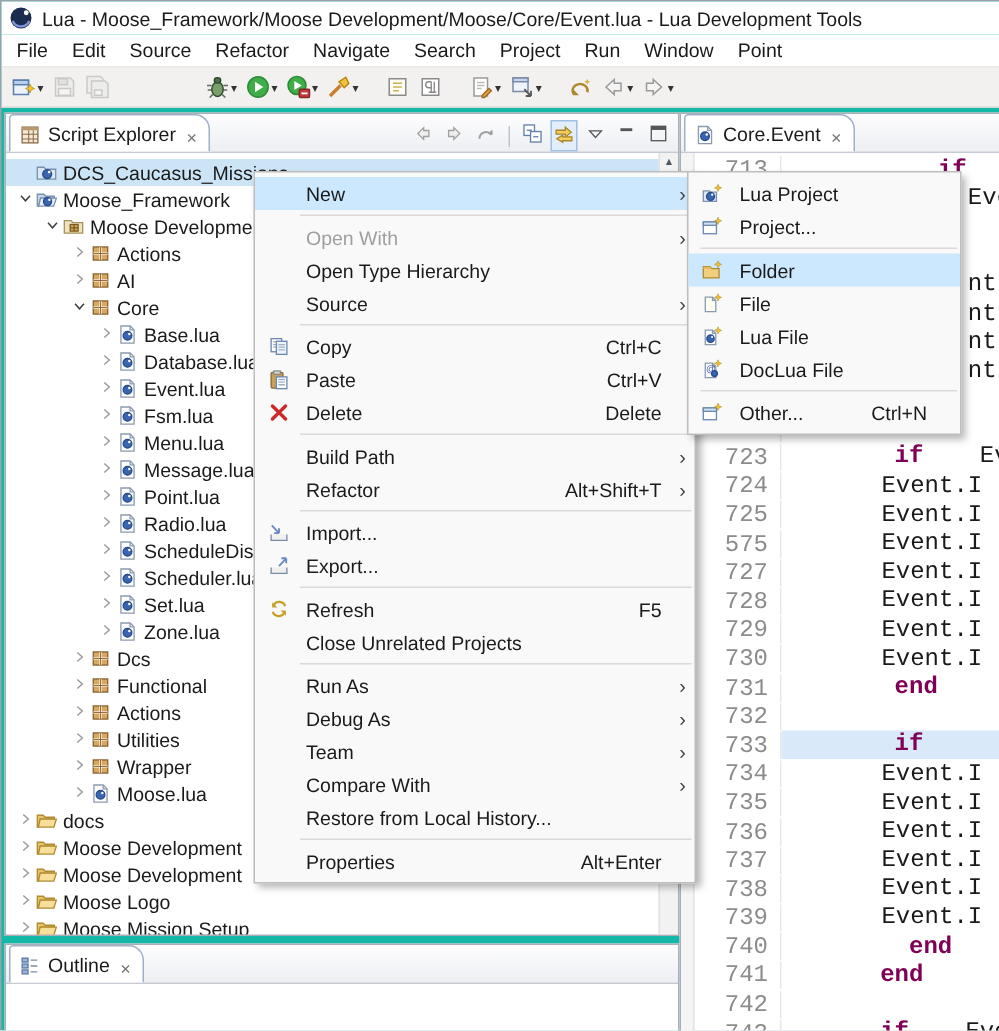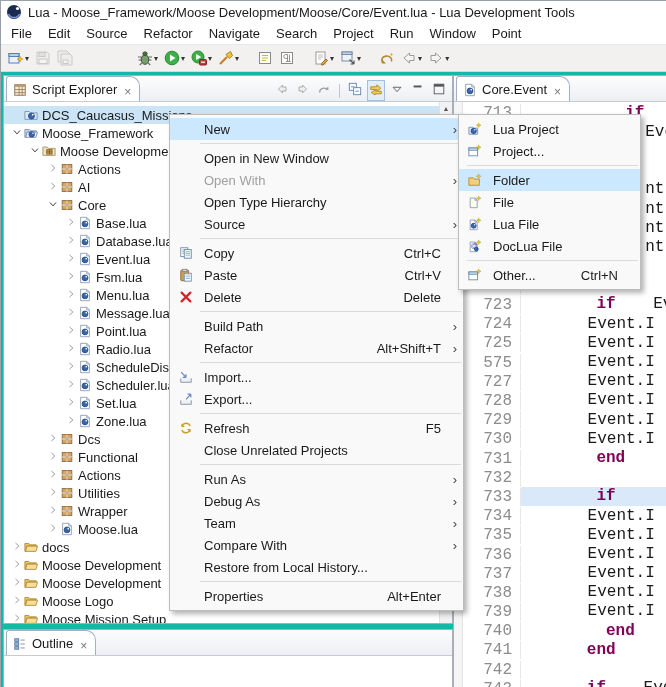--- a/index.html
+++ b/index.html
@@ -756,25 +756,20 @@
     </div>
   </div>
 
   <div id="context-menu" class="popup-menu">
       <div class="mi hl">
         <span class="mi-icon"></span>
         <span class="mi-label">New</span>
         <span class="mi-arrow">›</span>
       </div>
       <div class="mi-sep"></div>
-      <div class="mi">
-        <span class="mi-icon"></span>
-        <span class="mi-label">Open in New Window</span>
-        <span class="mi-arrow"></span>
-      </div>
       <div class="mi disabled">
         <span class="mi-icon"></span>
         <span class="mi-label">Open With</span>
         <span class="mi-arrow">›</span>
       </div>
       <div class="mi">
         <span class="mi-icon"></span>
         <span class="mi-label">Open Type Hierarchy</span>
         <span class="mi-arrow"></span>
       </div>

